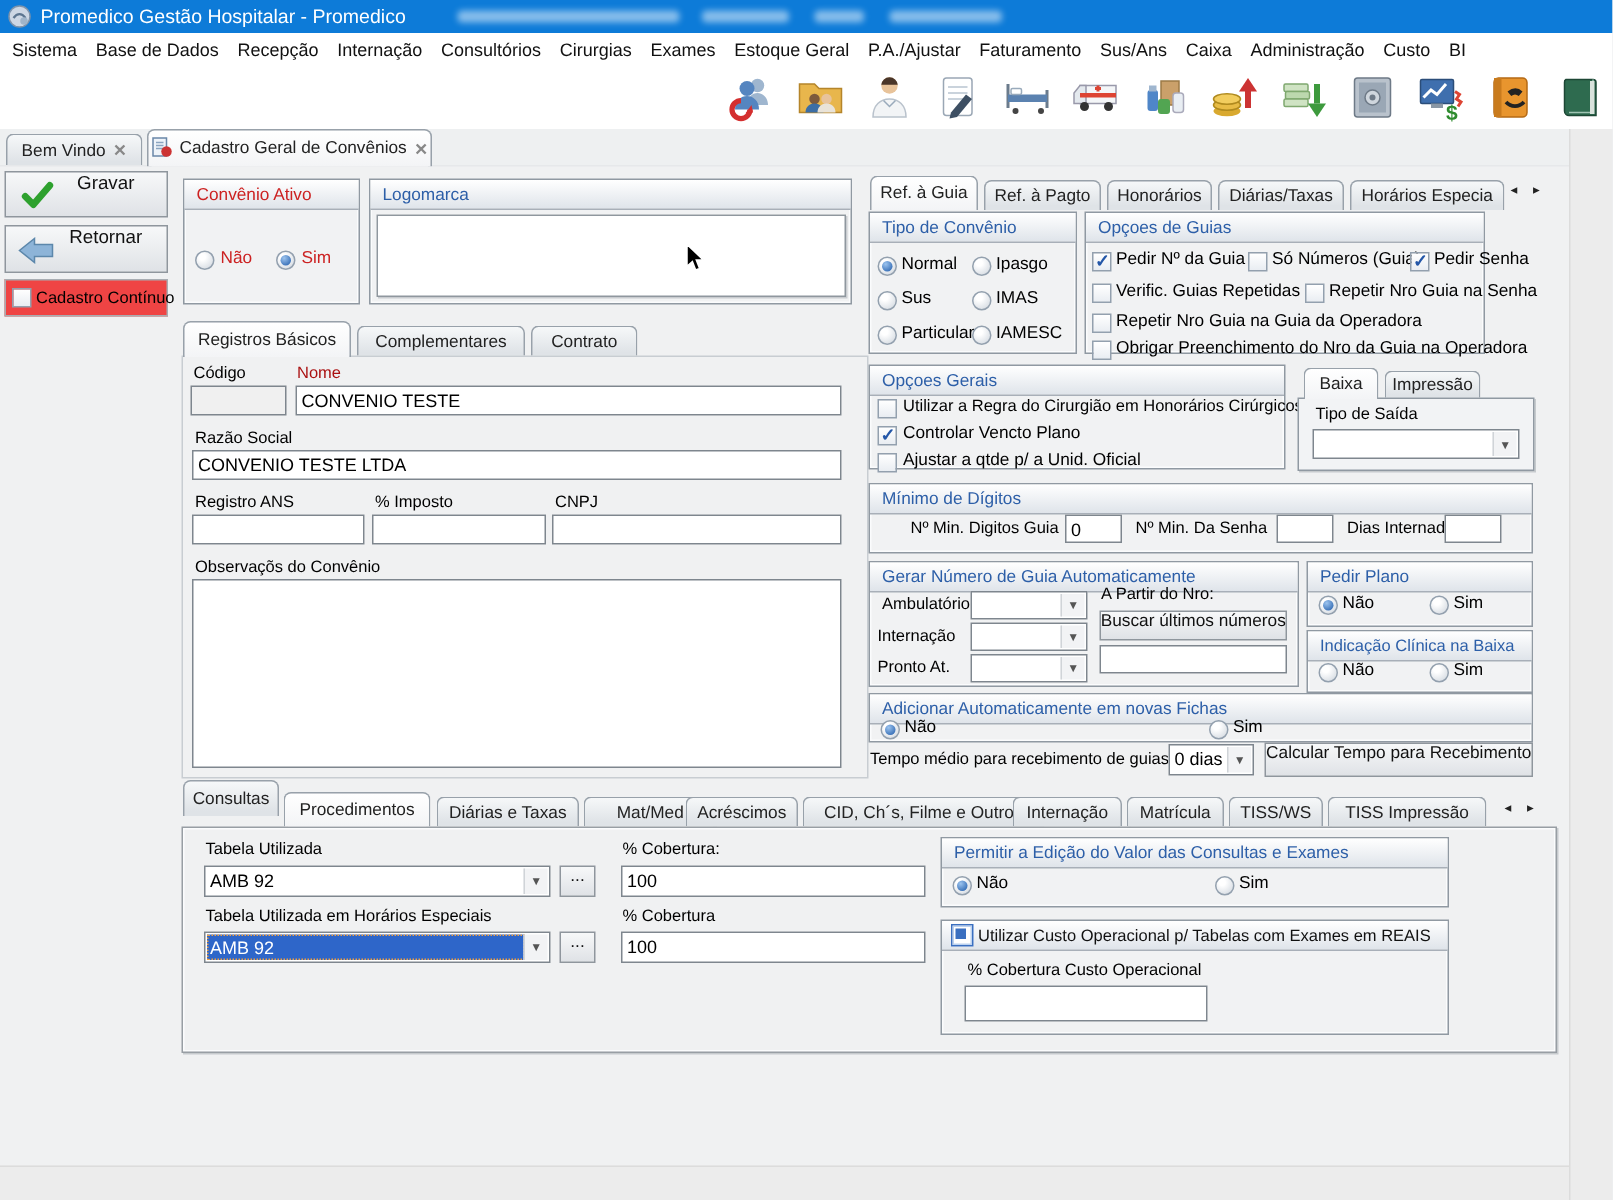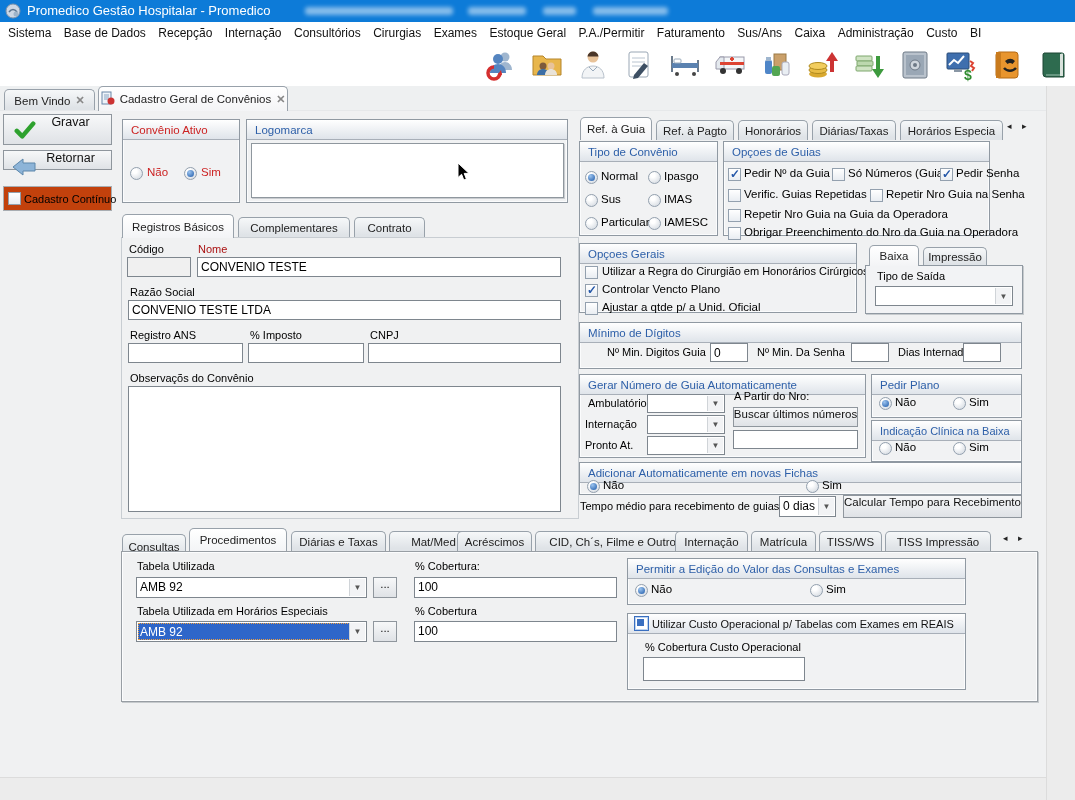--- a/index.html
+++ b/index.html
@@ -51,21 +51,21 @@
 
 <div class="abs" id="menubar">
   <span class="mitem">Sistema</span>
   <span class="mitem">Base de Dados</span>
   <span class="mitem">Recepção</span>
   <span class="mitem">Internação</span>
   <span class="mitem">Consultórios</span>
   <span class="mitem">Cirurgias</span>
   <span class="mitem">Exames</span>
   <span class="mitem">Estoque Geral</span>
-  <span class="mitem">P.A./Permitir</span>
+  <span class="mitem">P.A./Ajustar</span>
   <span class="mitem">Faturamento</span>
   <span class="mitem">Sus/Ans</span>
   <span class="mitem">Caixa</span>
   <span class="mitem">Administração</span>
   <span class="mitem">Custo</span>
   <span class="mitem">BI</span>
 </div>
 
 <div class="abs" id="toolbar">
 <div id="toolrow">
@@ -207,27 +207,27 @@
 <div class="abs" style="left:0;top:110px;width:1046px;height:667px;background:#f0f1f2;border-top:1px solid #e6e8ea"></div>
 <div class="abs" style="left:1046px;top:86px;width:29px;height:714px;background:#ececec;border-left:1px solid #dcdcdc"></div>
 <div class="abs" style="left:0;top:777px;width:1046px;height:23px;background:#ececec;border-top:1px solid #dcdcdc"></div>
 
 <div class="btn" style="left:3px;top:114px;width:109px;height:31px;font-size:12.5px">
   <span class="abs" style="left:10px;top:5px"><svg width="22" height="20" viewBox="0 0 24 22">
         <path d="M3 12l6 6L21 4" stroke="#2ea12e" stroke-width="5" fill="none" stroke-linecap="round" stroke-linejoin="round"></path>
       </svg></span>
   <span style="margin-left:26px">Gravar</span>
 </div>
-<div class="btn" style="left:3px;top:150px;width:109px;height:20px;font-size:12.5px">
+<div class="btn" style="left:3px;top:150px;width:109px;height:32px;font-size:12.5px">
   <span class="abs" style="left:8px;top:7px"><svg width="24" height="18" viewBox="0 0 24 18">
         <path d="M11 1v4h12v8H11v4L1 9z" fill="#8db4d8" stroke="#5c87ab"></path>
       </svg></span>
   <span style="margin-left:26px">Retornar</span>
 </div>
-<div class="abs" style="left:3px;top:186px;width:109px;height:25px;border:1px solid #a8adb2;background:#c2410c;box-sizing:border-box">
+<div class="abs" style="left:3px;top:186px;width:109px;height:25px;border:1px solid #a8adb2;background:#ef4444;box-sizing:border-box">
   <span class="cb" style="left:4px;top:5px"></span>
   <span class="lbl" style="left:20px;top:6px;font-size:11px">Cadastro Contínuo</span>
 </div>
 
 <div class="gb" style="left:122px;top:119px;width:118px;height:84px">
   <div class="gbh red">Convênio Ativo</div>
 </div>
 <span class="rad" style="left:130px;top:167px"></span>
 <span class="rlbl red" style="left:147px;top:166px">Não</span>
 <span class="rad sel" style="left:184px;top:167px"></span>
@@ -382,21 +382,21 @@
 </div>
 <span class="rad sel" style="left:587px;top:480px"></span>
 <span class="rlbl" style="left:603px;top:479px">Não</span>
 <span class="rad" style="left:806px;top:480px"></span>
 <span class="rlbl" style="left:822px;top:479px">Sim</span>
 
 <span class="lbl" style="left:580px;top:500px">Tempo médio para recebimento de guias</span>
 <div class="inp combo" style="left:779px;top:496px;width:57px;height:21px"><span>0 dias</span><span class="arr">▼</span></div>
 <div class="btn" style="left:843px;top:495px;width:179px;height:23px">Calcular Tempo para Recebimento</div>
 
-<div class="tab" style="left:122px;top:534px;width:64px;height:24px">
+<div class="tab" style="left:122px;top:520px;width:64px;height:24px">
     <span>Consultas</span>
   </div>
 <div class="tab act" style="left:189px;top:528px;width:98px;height:23px">
     <span>Procedimentos</span>
   </div>
 <div class="tab" style="left:291px;top:531px;width:95px;height:20px">
     <span>Diárias e Taxas</span>
   </div>
 <div class="tab" style="left:389px;top:531px;width:89px;height:20px">
     <span>Mat/Med</span>

